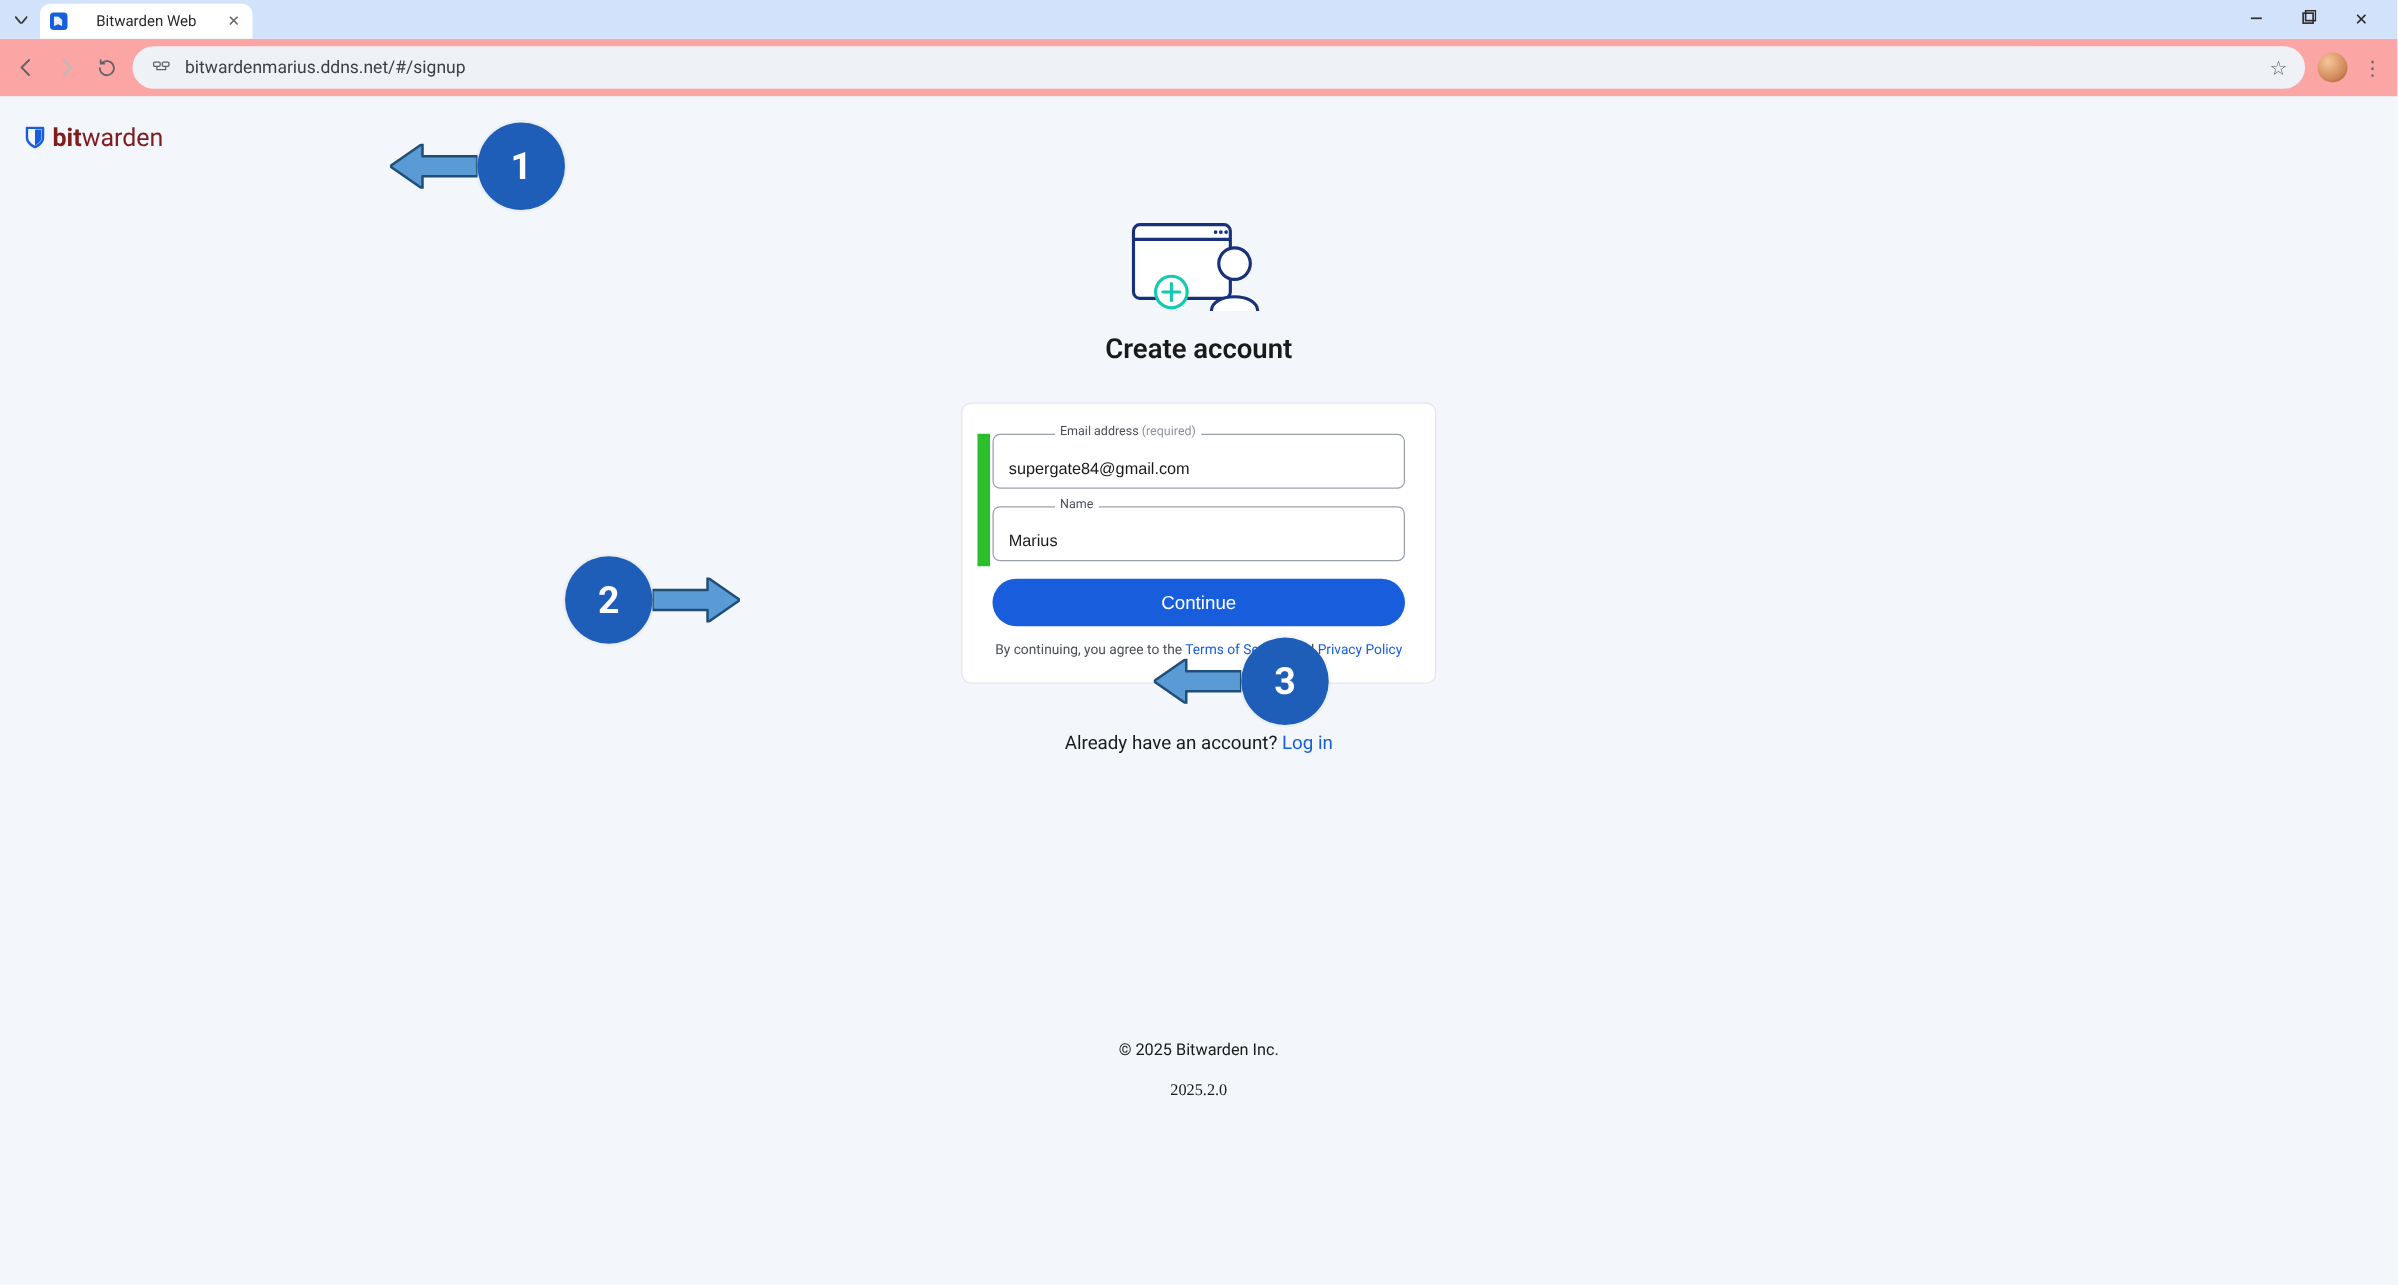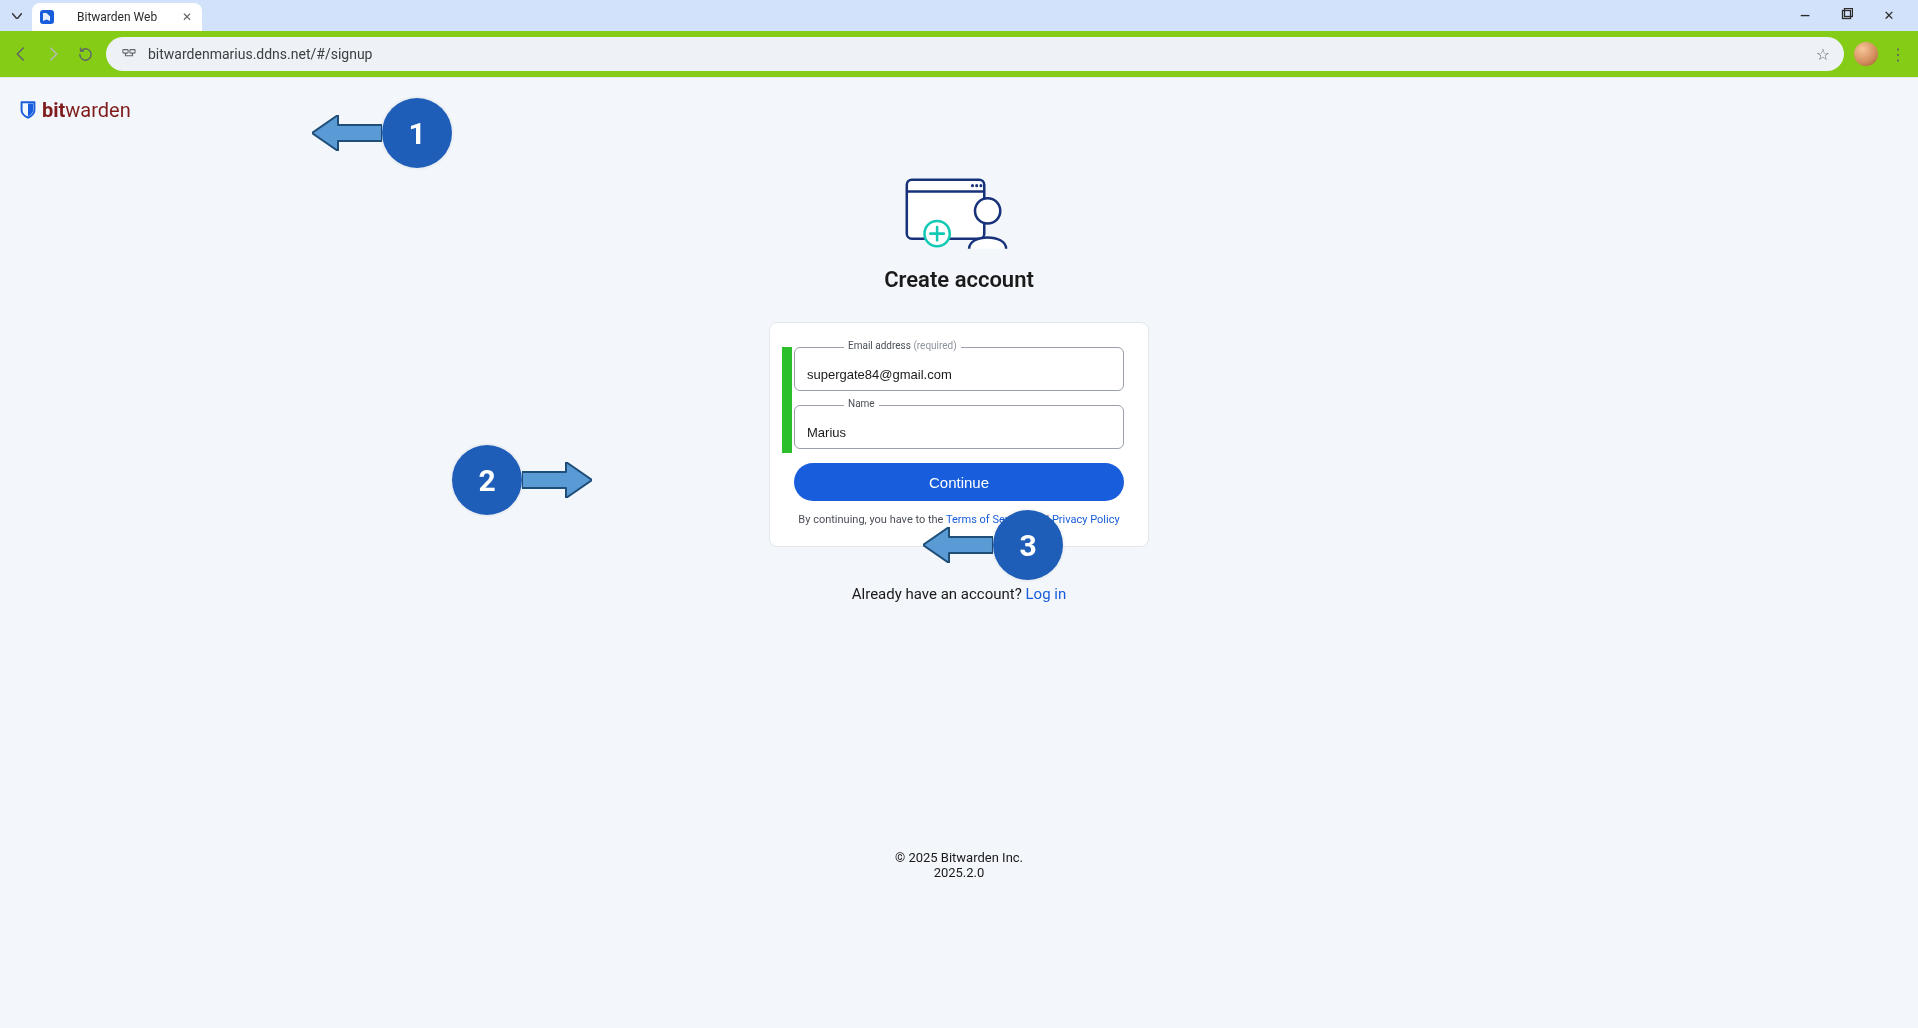--- a/index.html
+++ b/index.html
@@ -78,21 +78,21 @@
     .window-controls span {
       width: 26px;
       text-align: center;
       font-size: 13px;
     }
     .wc-min { font-weight: 600; }
     .wc-max { font-size: 11px; }
 
     .browser-toolbar {
       height: 46px;
-      background: #84cc16;
+      background: #fca5a5;
       display: flex;
       align-items: center;
       padding: 0 10px;
       gap: 10px;
     }
     .nav-icon {
       width: 22px; height: 22px;
       display: flex; align-items: center; justify-content: center;
       color: #5f6368;
       font-size: 16px;
@@ -244,21 +244,21 @@
     .already a { color: #175ddc; text-decoration: none; }
 
     .footer {
       position: absolute;
       bottom: 148px;
       left: 0; right: 0;
       text-align: center;
       font-size: 13px;
       color: #1a1a1a;
     }
-    .footer .ver { margin-top: 0; }
+    .footer .ver { margin-top: 16px; font-family: Liberation Serif, serif; }
 
     
     .callout {
       position: absolute;
       display: flex; align-items: center;
       pointer-events: none;
     }
     .callout .bubble {
       width: 70px; height: 70px;
       border-radius: 50%;
@@ -377,21 +377,21 @@
       </div>
 
       <div class="field">
         <span class="legend">Name</span>
         <input type="text" value="Marius" style="">
       </div>
 
       <button class="continue-btn">Continue</button>
 
       <div class="legal">
-        <span>By continuing, you have to the </span><a href="#">Terms of Service</a><span> and </span><a href="#">Privacy Policy</a>
+        <span>By continuing, you agree to the </span><a href="#">Terms of Service</a><span> and </span><a href="#">Privacy Policy</a>
       </div>
     </div>
 
     <div class="already">
       <span>Already have an account? </span><a href="#">Log in</a>
     </div>
   </div>
 
   <div class="footer">
     <div>© 2025 Bitwarden Inc.</div>

